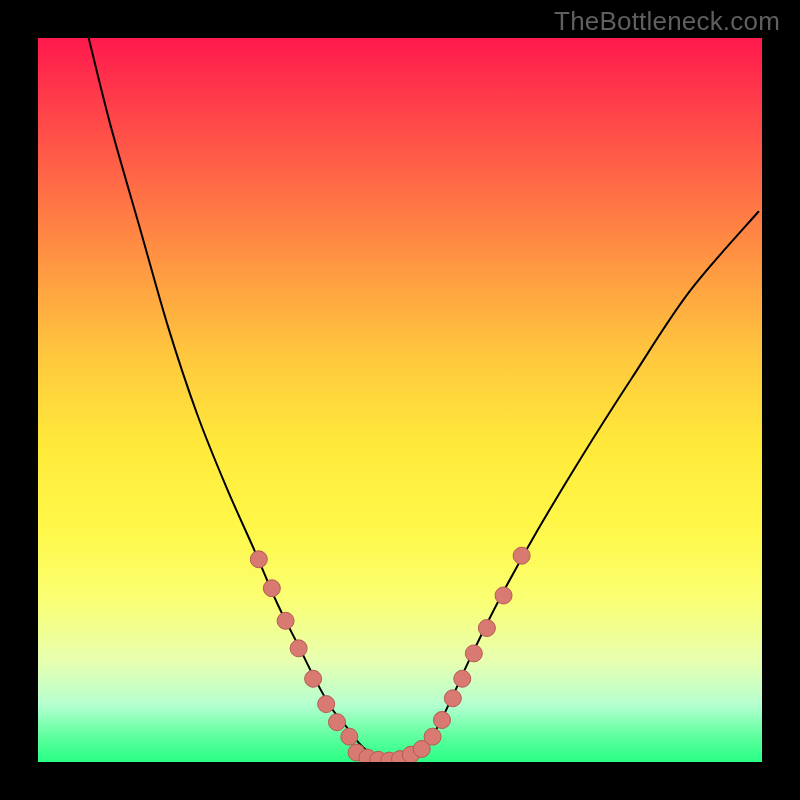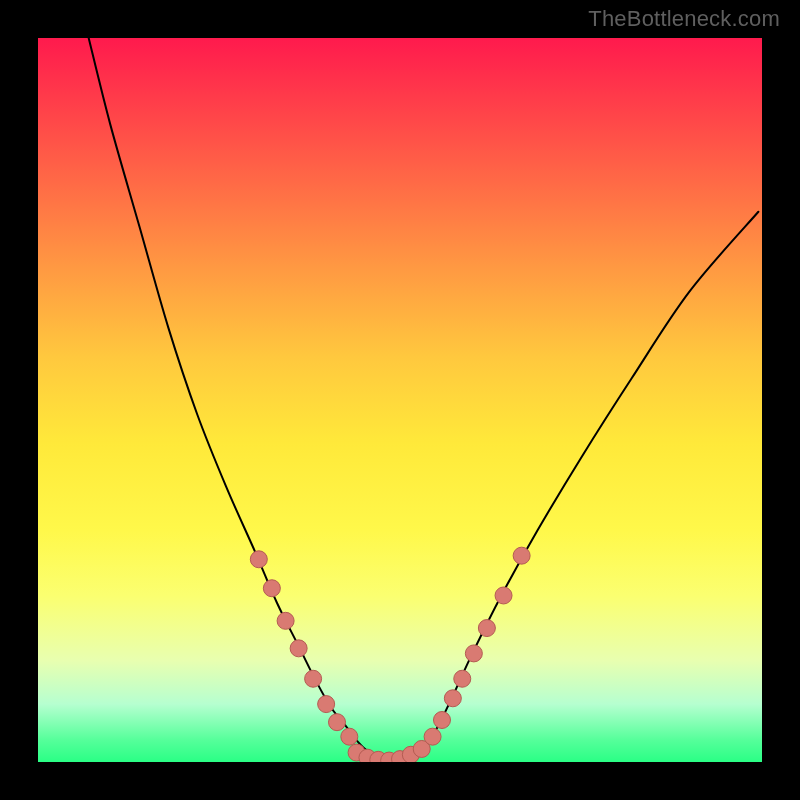--- a/index.html
+++ b/index.html
@@ -44,21 +44,21 @@
       #b6ffd0 92%,
       #55ff9a 97%,
       #2aff85 100%
     );
   }
   .watermark {
     position: absolute;
     top: 6px;
     right: 20px;
     color: #5f5f5f;
-    font-size: 22px;
+    font-size: 26px;
     font-weight: 500;
     letter-spacing: 0.2px;
     user-select: none;
   }
   svg.curve {
     position: absolute;
     inset: 0;
     width: 724px;
     height: 724px;
   }

